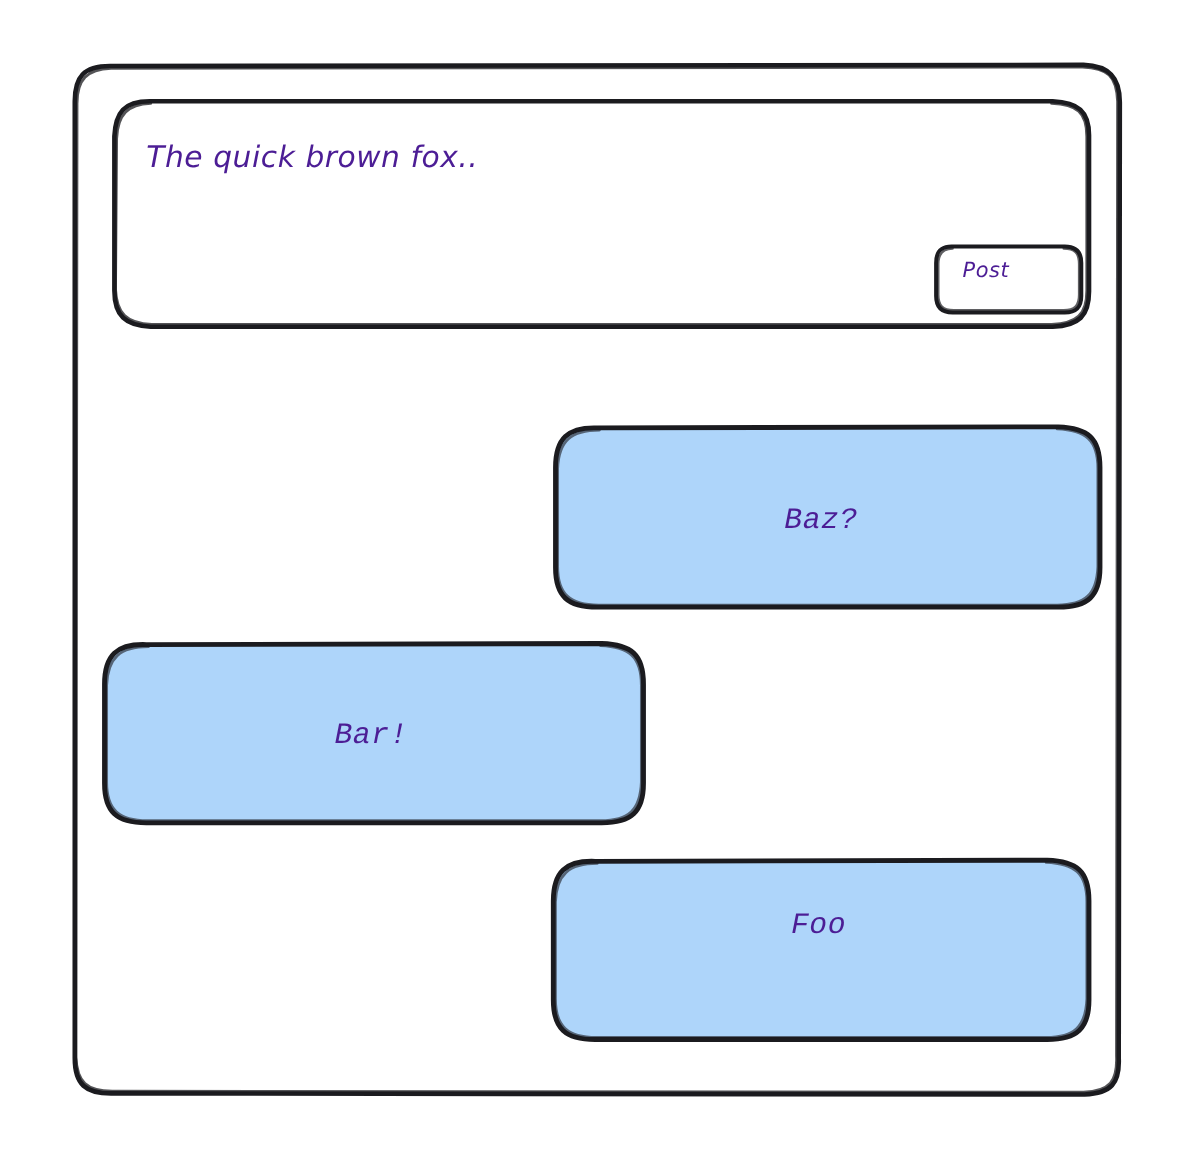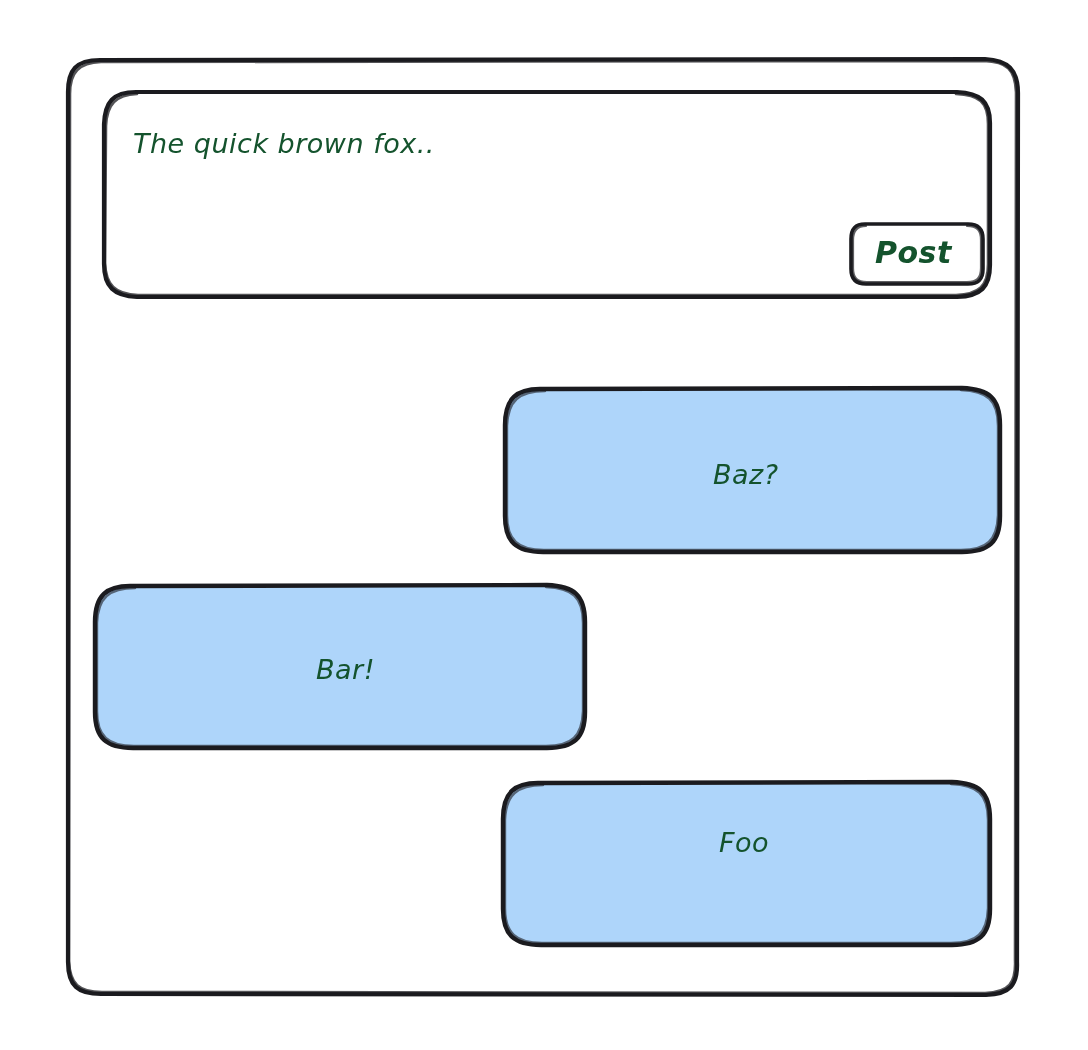--- a/index.html
+++ b/index.html
@@ -27,51 +27,52 @@
     left: 0;
     top: 0;
     width: 1088px;
     height: 1050px;
     pointer-events: none;
   }
 
   
   .txt {
     position: absolute;
-    color: #14532d;
+    color: #4c1d95;
     font-family: "DejaVu Sans", sans-serif;
     white-space: nowrap;
     letter-spacing: 0.5px;
   }
 
   #composer-text {
     left: 133px;
     top: 128px;
     font-size: 27px;
     font-style: italic;
     font-weight: 400;
   }
 
   #post-label {
     left: 875px;
     top: 235px;
-    font-size: 30px;
+    font-size: 19px;
     font-style: italic;
-    font-weight: 700;
+    font-weight: 400;
   }
 
   .bubble-label {
     font-size: 27px;
     font-style: italic;
     font-weight: 400;
     text-align: right;
+    font-family: Liberation Mono, monospace;
   }
 
   #bubble-label-0 { left: 713px; top: 459px; }
-  #bubble-label-1 { left: 316px; top: 654px; }
+  #bubble-label-1 { left: 304px; top: 654px; }
   #bubble-label-2 { left: 719px; top: 827px; }
 
   
   .hit {
     position: absolute;
     background: transparent;
   }
   #composer-box-hit { left: 104px; top: 92px;  width: 886px; height: 205px; }
   #post-button-hit  { left: 851px; top: 224px; width: 132px; height: 60px;  }
   #bubble-hit-0     { left: 505px; top: 388px; width: 495px; height: 164px; }

